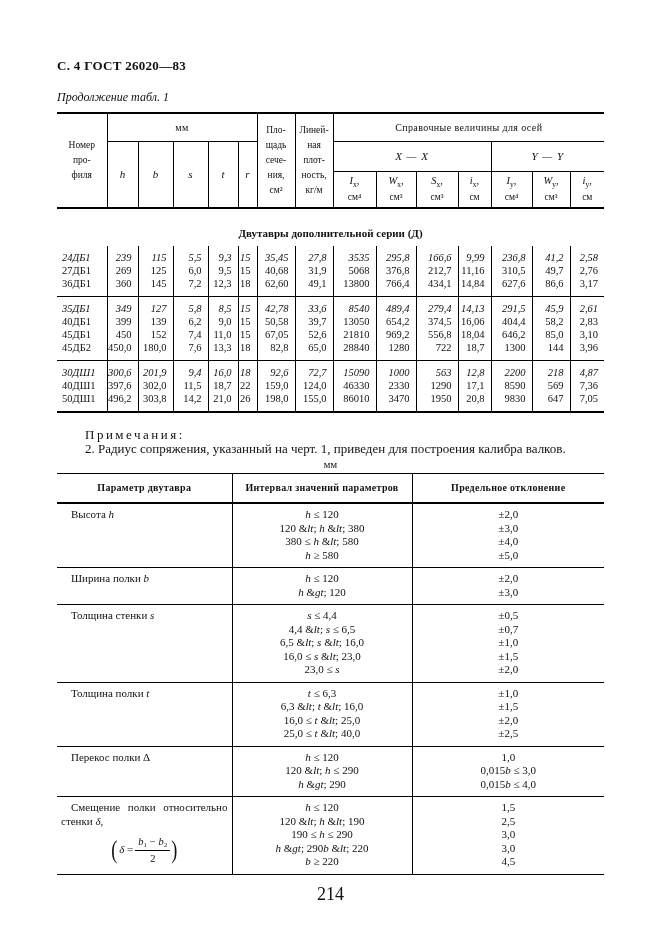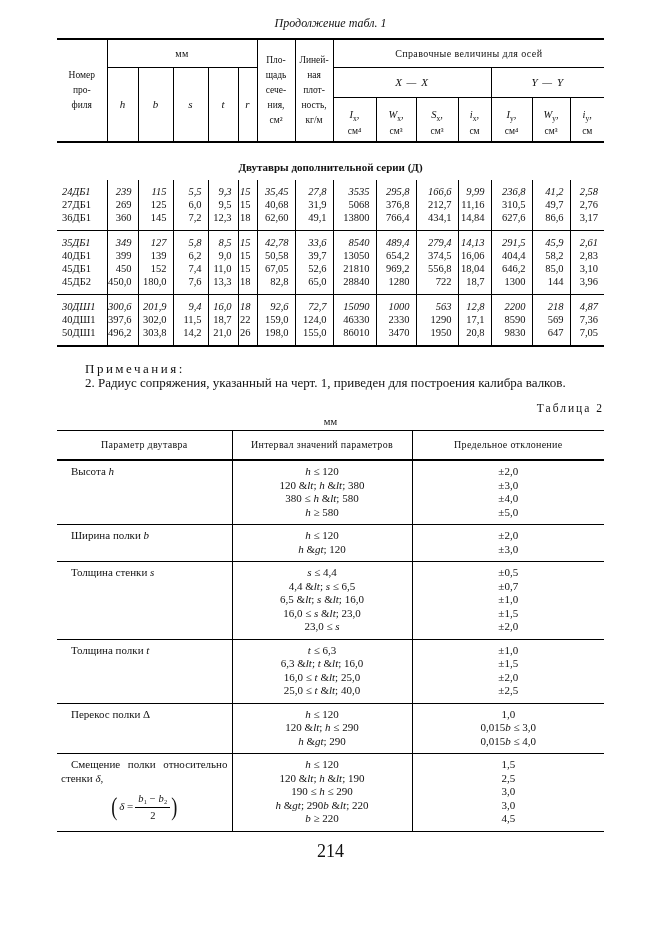--- a/index.html
+++ b/index.html
@@ -7,37 +7,37 @@
   body {
     width: 661px; height: 936px;
     font-family: "Liberation Serif", "DejaVu Serif", serif;
     color: #111;
     position: relative;
     overflow: hidden;
   }
   .page { position: absolute; left: 57px; top: 0; width: 547px; }
 
   .doc-header { margin-top: 58px; font-size: 13px; font-weight: bold; letter-spacing: 0.3px; }
-  .continuation { margin-top: 16px; margin-bottom: 7px; text-align: center; font-style: italic; font-size: 12px; }
+  .continuation { margin-top: 16px; margin-bottom: 7px; text-align: left; font-style: italic; font-size: 12px; }
 
   
   table.t1 {
     width: 547px; table-layout: fixed; border-collapse: collapse;
     border-top: 2px solid #000; border-bottom: 2px solid #000;
     font-size: 10.5px;
   }
   .t1 th, .t1 td { border-left: 1px solid #000; font-weight: normal; }
   .t1 .noleft { border-left: none !important; }
   .t1 thead th { border-bottom: 2px solid #000; text-align: center; vertical-align: middle; }
   .t1 thead th.grp { border-bottom: 1px solid #000; height: 28px; font-size: 10px; letter-spacing: 0.4px; }
   .t1 thead th.axis { border-bottom: 1px solid #000; height: 30px; font-size: 11px; font-style: italic; letter-spacing: 1px; }
   .t1 thead th.small { font-size: 9.5px; line-height: 15px; white-space: pre-line; }
   .t1 thead th.dim { font-size: 11px; font-style: italic; }
   .t1 thead th.sub { height: 36px; line-height: 12px; font-size: 9.5px; padding: 3px 0 4px; }
-  .t1 thead th.sub .l1 { display: block; font-size: 10.5px; margin-top: 8px; }
+  .t1 thead th.sub .l1 { display: block; font-size: 10.5px; }
   .t1 thead th.sub .l1 i { font-family: "Liberation Serif", "DejaVu Serif", serif; }
   .t1 thead th.sub sub { font-size: 7.5px; }
   .t1 tbody.section td { border: none; text-align: center; font-weight: bold; font-size: 11px; padding: 18px 0 7px; }
   .t1 tbody.group td { text-align: right; padding: 0 6px 0 0; line-height: 13px; }
   .t1 tbody.group td:first-child { text-align: left; padding-left: 5px; border-left: none; }
   .t1 tbody.group tr:first-child td { padding-top: 5px; font-style: italic; }
   .t1 tbody.group tr:last-child td { padding-bottom: 6px; }
   .t1 tbody.sep { border-top: 1px solid #000; }
 
   
@@ -48,21 +48,21 @@
   
   .t2caption { margin-top: 11px; text-align: right; font-size: 11.5px; letter-spacing: 2px; }
   .t2unit { margin-top: 2px; margin-bottom: 3px; text-align: center; font-size: 10.5px; }
   table.t2 {
     width: 547px; table-layout: fixed; border-collapse: collapse;
     border-top: 1px solid #000; border-bottom: 1px solid #000;
     font-size: 11px;
   }
   .t2 th, .t2 td { border-left: 1px solid #000; }
   .t2 th:first-child, .t2 td:first-child { border-left: none; }
-  .t2 thead th { height: 30px; border-bottom: 2px solid #000; font-weight: normal; font-size: 10px; text-align: center; vertical-align: middle; letter-spacing: 0.3px; }
+  .t2 thead th { height: 30px; border-bottom: 2px solid #000; font-weight: bold; font-size: 10px; text-align: center; vertical-align: middle; letter-spacing: 0.3px; }
   .t2 tbody tr + tr { border-top: 1px solid #000; }
   .t2 td { vertical-align: top; padding: 4px 0 5px; line-height: 13.5px; }
   .t2 td.param { text-align: left; padding-left: 4px; padding-right: 4px; }
   .t2 td.param .ptext { text-indent: 10px; text-align: justify; }
   .t2 td.ivals, .t2 td.devs { text-align: center; }
   .t2 .line { line-height: 13.5px; }
 
   .formula { display: flex; align-items: center; justify-content: center; margin-top: 7px; }
   .formula .paren { font-size: 26px; font-weight: 200; line-height: 0.9; transform: scaleX(0.7); }
   .formula .feq { margin: 0 2px 0 1px; }
@@ -70,20 +70,21 @@
   .frac .num { border-bottom: 1px solid #000; padding: 0 3px 1px; }
   .frac .den { padding-top: 1px; }
 
   .pageno { margin-top: 9px; text-align: center; font-size: 18px; }
 </style>
 </head>
 <body>
 
 <div class="page">
 
+  <div class="doc-header">С. 4 ГОСТ 26020—83</div>
   <div class="continuation">Продолжение табл. 1</div>
 
   <table class="t1">
     <colgroup>
       <col style="width:50px">
         <col style="width:31px">
         <col style="width:35px">
         <col style="width:35px">
       <col style="width:30px">
         <col style="width:19px">
@@ -315,21 +316,20 @@
           <td>7,05</td>
         </tr>
       </tbody>
   </table>
 
   <div class="notes">
     <p class="notes-title">Примечания:</p>
     <p class="item">2. Радиус сопряжения, указанный на черт. 1, приведен для построения калибра валков.</p>
   </div>
 
-  <div class="t2caption">Таблица 2</div>
   <div class="t2unit">мм</div>
 
   <table class="t2">
     <colgroup>
       <col style="width:175px">
         <col style="width:180px">
         <col style="width:192px">
     </colgroup>
     <thead>
       <tr>

